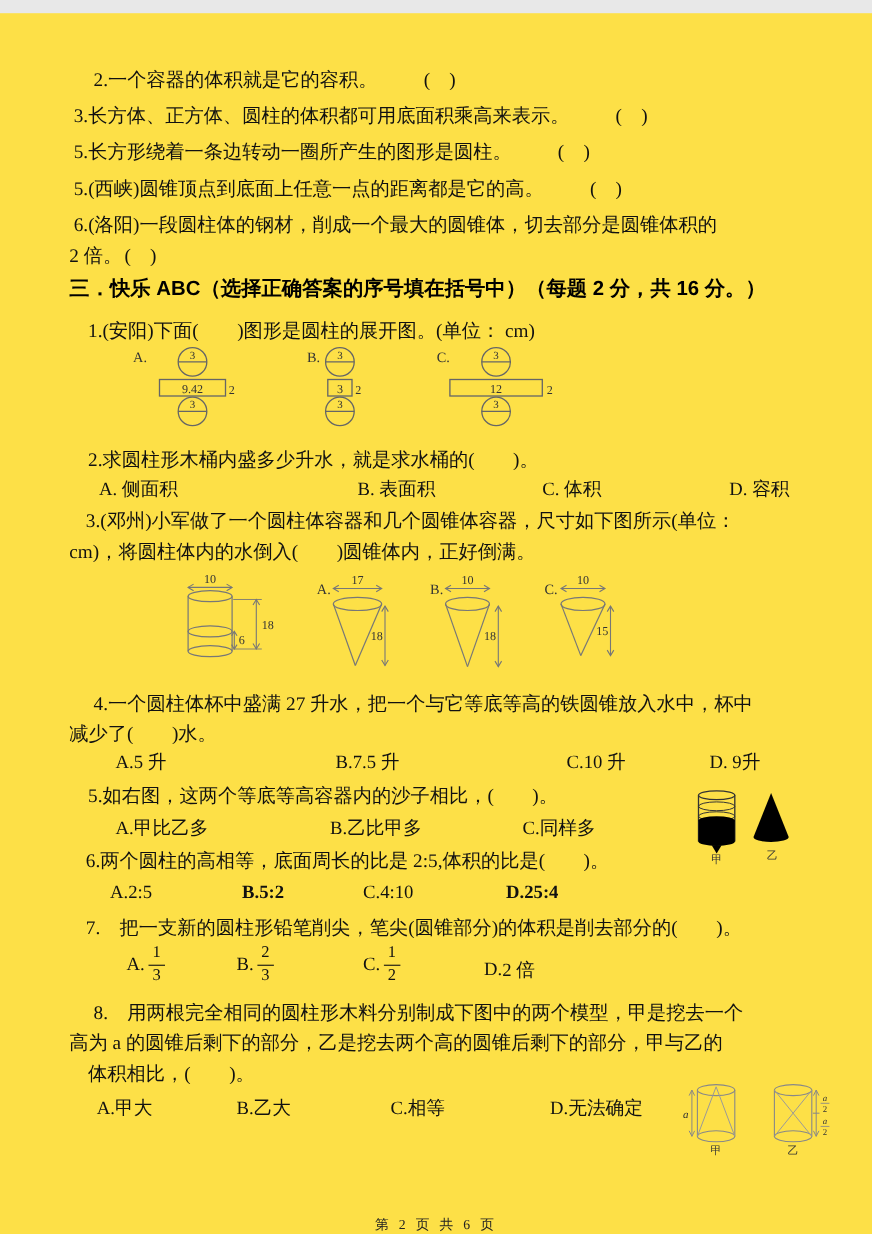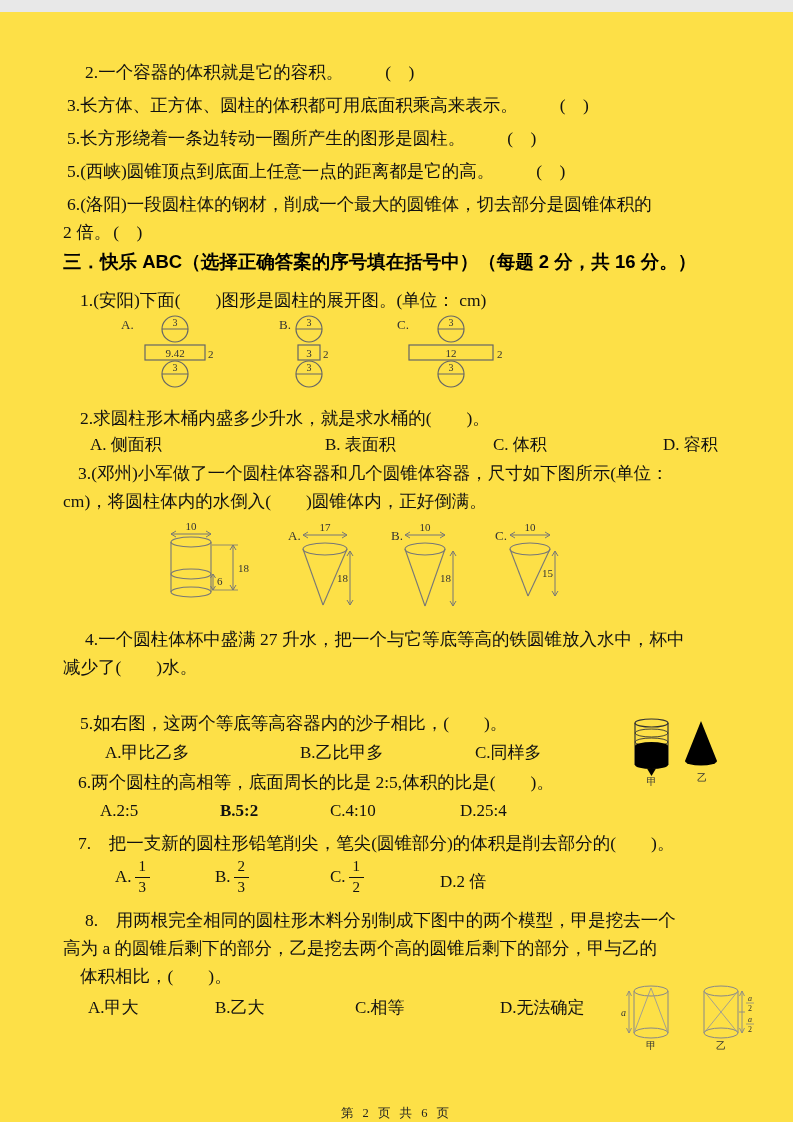--- a/index.html
+++ b/index.html
@@ -130,20 +130,26 @@
     <ellipse cx="364" cy="31" rx="20" ry="6" fill="none" stroke="#777" stroke-width="1.1"></ellipse>
     <line x1="344" y1="31" x2="362" y2="78" stroke="#777" stroke-width="1.1"></line>
     <line x1="384" y1="31" x2="362" y2="78" stroke="#777" stroke-width="1.1"></line>
     <line x1="389" y1="33" x2="389" y2="78" stroke="#777" stroke-width="1"></line>
     <path d="M386 38 L389 33 L392 38 M386 73 L389 78 L392 73" fill="none" stroke="#777" stroke-width="1"></path>
     <text x="387" y="59" font-size="11" text-anchor="end">15</text>
   </svg>
 
   <div class="ln" style="left:85px;top:615px;">4.一个圆柱体杯中盛满 27 升水，把一个与它等底等高的铁圆锥放入水中，杯中</div>
   <div class="ln" style="left:63px;top:643px;">减少了(　　)水。</div>
+  <div class="optrow" style="top:669px;">
+    <span class="opt" style="left:105px;">A.5 升</span>
+    <span class="opt" style="left:305px;">B.7.5  升</span>
+    <span class="opt" style="left:515px;">C.10  升</span>
+    <span class="opt" style="left:645px;">D. 9升</span>
+  </div>
 
   <div class="ln" style="left:80px;top:699px;">5.如右图，这两个等底等高容器内的沙子相比，(　　)。</div>
   <div class="optrow" style="top:729px;">
     <span class="opt" style="left:105px;">A.甲比乙多</span>
     <span class="opt" style="left:300px;">B.乙比甲多</span>
     <span class="opt" style="left:475px;">C.同样多</span>
   </div>
   <svg class="figure" style="left:628px;top:701px;" width="115" height="78" viewBox="0 0 115 78">
 
     <line x1="7" y1="10" x2="7" y2="52" stroke="#333" stroke-width="1.2"></line>
@@ -159,21 +165,21 @@
 
     <path d="M73 8 L57 48 A16 4.5 0 1 0 89 48 Z" fill="#000"></path>
     <text x="74" y="68" font-size="10" text-anchor="middle">乙</text>
   </svg>
 
   <div class="ln" style="left:78px;top:758px;">6.两个圆柱的高相等，底面周长的比是 2:5,体积的比是(　　)。</div>
   <div class="optrow" style="top:789px;">
     <span class="opt" style="left:100px;">A.2:5</span>
     <span class="opt" style="left:220px;font-weight:bold;">B.5:2</span>
     <span class="opt" style="left:330px;">C.4:10</span>
-    <span class="opt" style="left:460px;">D.25:4</span>
+    <span class="opt" style="left:460px;font-weight:bold;">D.25:4</span>
   </div>
 
   <div class="ln" style="left:78px;top:819px;">7.　把一支新的圆柱形铅笔削尖，笔尖(圆锥部分)的体积是削去部分的(　　)。</div>
   <div class="fracrow" style="top:845px;">
     <span class="fritem" style="left:115px;"><span class="fr-label">A.</span><span class="frac"><span class="fn">1</span><span class="fd">3</span></span></span>
     <span class="fritem" style="left:215px;"><span class="fr-label">B.</span><span class="frac"><span class="fn">2</span><span class="fd">3</span></span></span>
     <span class="fritem" style="left:330px;"><span class="fr-label">C.</span><span class="frac"><span class="fn">1</span><span class="fd">2</span></span></span>
     <span class="fritem" style="left:440px;top:13px;"><span class="fr-label">D.</span><span class="fr-label">2 倍</span></span>
   </div>
 

